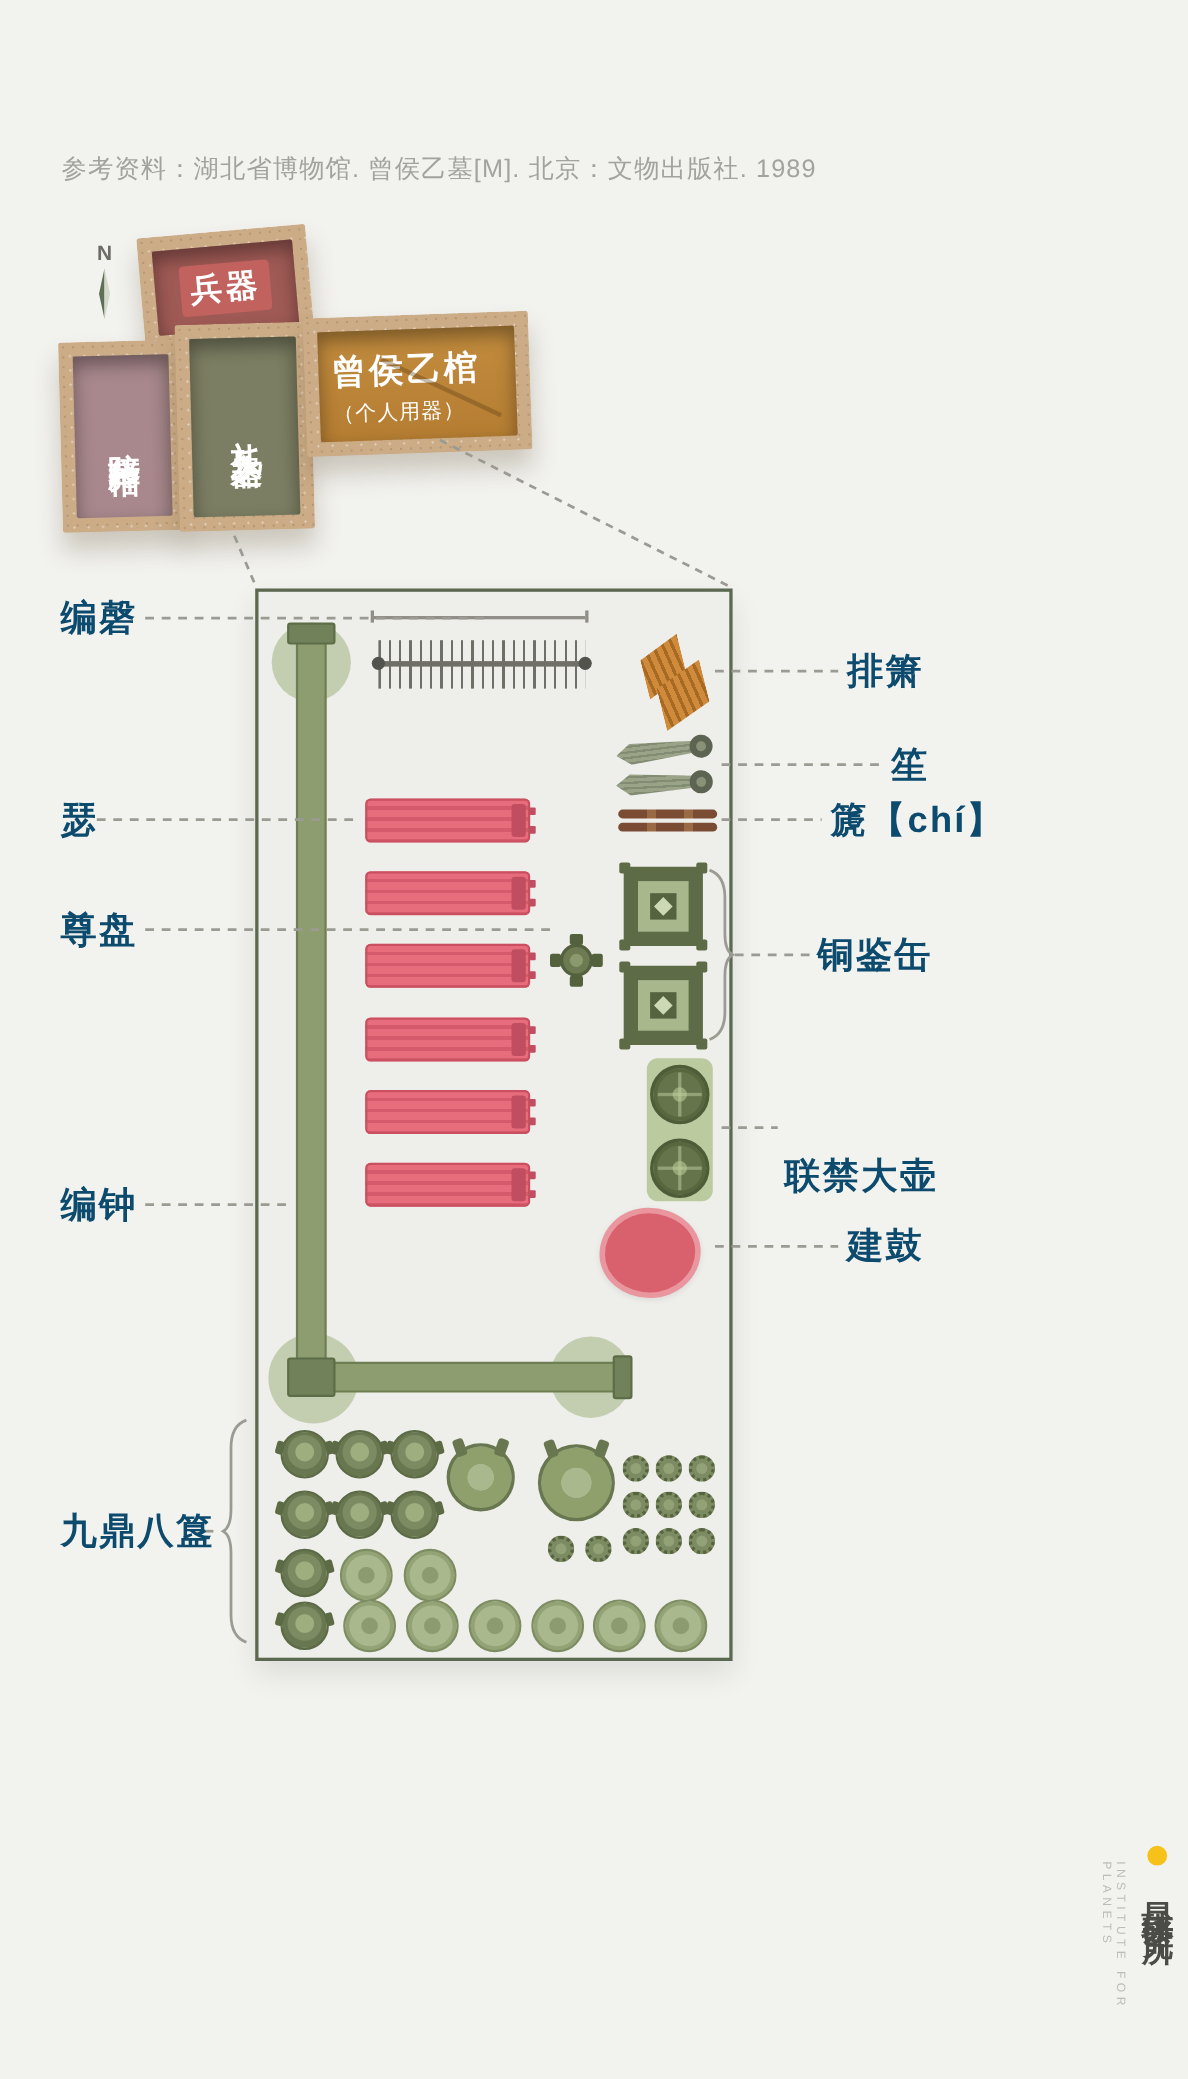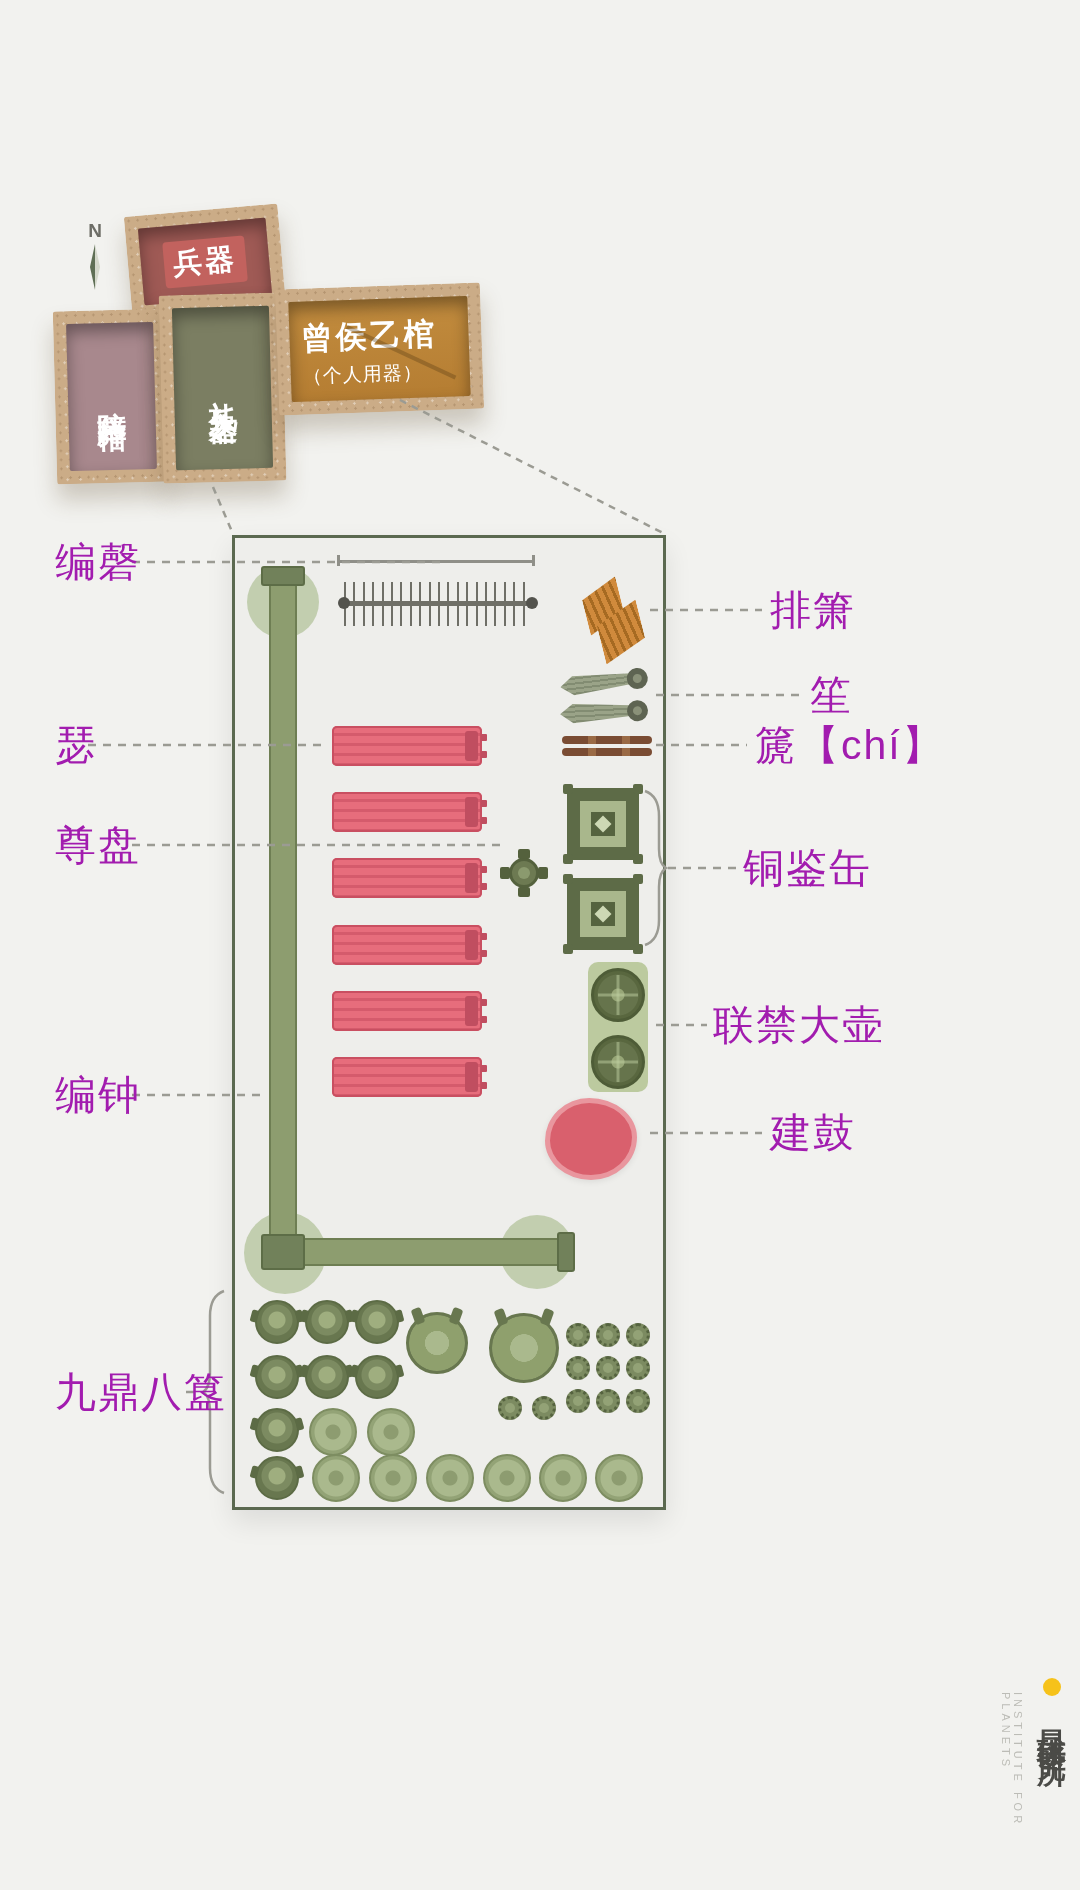--- a/index.html
+++ b/index.html
@@ -111,36 +111,37 @@
   .flw{position:absolute;width:24px;height:24px;border-radius:50%;background:#7c8b61;border:3px dotted #55633f;}
   .flw::after{content:"";position:absolute;inset:4px;border-radius:50%;background:#93a276;}
 
   .bigd{position:absolute;border-radius:50%;border:3px solid #68774f;
     background:radial-gradient(circle,#aab98d 0 30%,#8fa06d 31% 70%,#7c8b61 71%);}
   .bigd::before{content:"";position:absolute;left:4px;top:-7px;width:10px;height:16px;background:#68774f;border-radius:3px;transform:rotate(-20deg);}
   .bigd::after{content:"";position:absolute;right:4px;top:-7px;width:10px;height:16px;background:#68774f;border-radius:3px;transform:rotate(20deg);}
 
   
   .lines{position:absolute;left:0;top:0;z-index:6;pointer-events:none;}
-  .lbl{position:absolute;z-index:7;font-size:41px;line-height:36px;color:#a21caf;
-    font-weight:400;letter-spacing:2px;white-space:nowrap;}
+  .lbl{position:absolute;z-index:7;font-size:33px;line-height:36px;color:#0c4a6e;
+    font-weight:700;letter-spacing:2px;white-space:nowrap;}
 
   
   .logo{position:absolute;left:1000px;top:1678px;display:flex;align-items:flex-start;gap:8px;}
   .logo-en{writing-mode:vertical-rl;font-size:11px;letter-spacing:4px;color:#bcbcb6;height:185px;padding-top:14px;}
   .logo-col{display:flex;flex-direction:column;align-items:center;gap:10px;}
   .dot{width:18px;height:18px;border-radius:50%;background:#f6c21a;}
   .logo-zh{writing-mode:vertical-rl;text-orientation:upright;font-size:29px;font-weight:bold;
     color:#4b4b47;letter-spacing:7px;}
 </style>
 </head>
 <body>
 
 <div class="page">
 
+  <div class="ref">参考资料：湖北省博物馆. 曾侯乙墓[M]. 北京：文物出版社. 1989</div>
 
   <div class="compass">
     <span class="n">N</span><br>
     <svg width="18" height="46" style="margin-top:2px">
       <polygon points="9,0 4,23 9,46" fill="#5f6f55"></polygon>
       <polygon points="9,0 14,23 9,46" fill="#d4d8cb"></polygon>
     </svg>
   </div>
 
   <div>
@@ -316,21 +317,21 @@
   <div class="lbl" style="left:55px;top:544px">编磬</div>
   <div class="lbl" style="left:55px;top:727px">瑟</div>
   <div class="lbl" style="left:55px;top:827px">尊盘</div>
   <div class="lbl" style="left:55px;top:1077px">编钟</div>
   <div class="lbl" style="left:55px;top:1374px">九鼎八簋</div>
 
   <div class="lbl" style="left:770px;top:592px">排箫</div>
   <div class="lbl" style="left:810px;top:677px">笙</div>
   <div class="lbl" style="left:755px;top:727px">篪【chí】</div>
   <div class="lbl" style="left:743px;top:850px">铜鉴缶</div>
-  <div class="lbl" style="left:713px;top:1007px">联禁大壶</div>
+  <div class="lbl" style="left:713px;top:1051px">联禁大壶</div>
   <div class="lbl" style="left:770px;top:1115px">建鼓</div>
 
   <div class="logo">
     <div class="logo-en">INSTITUTE FOR PLANETS</div>
     <div class="logo-col">
       <span class="dot"></span>
       <div class="logo-zh">星球研究所</div>
     </div>
   </div>
 

